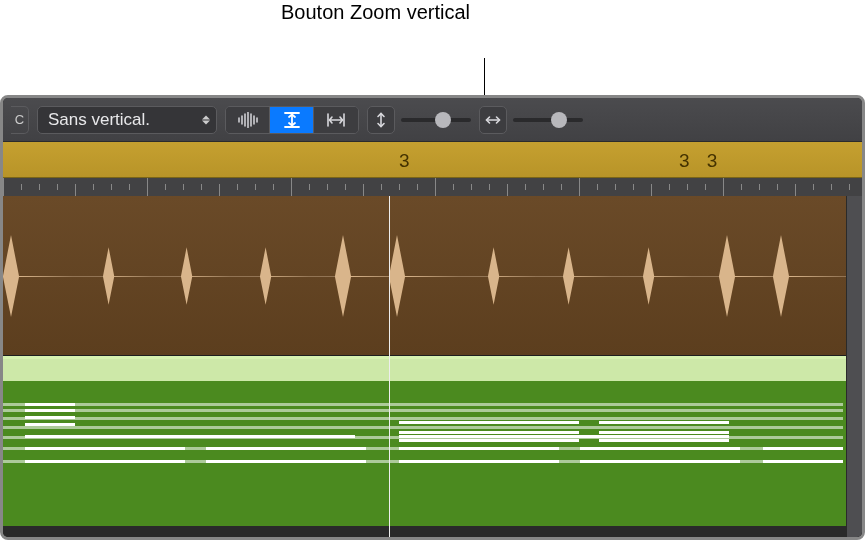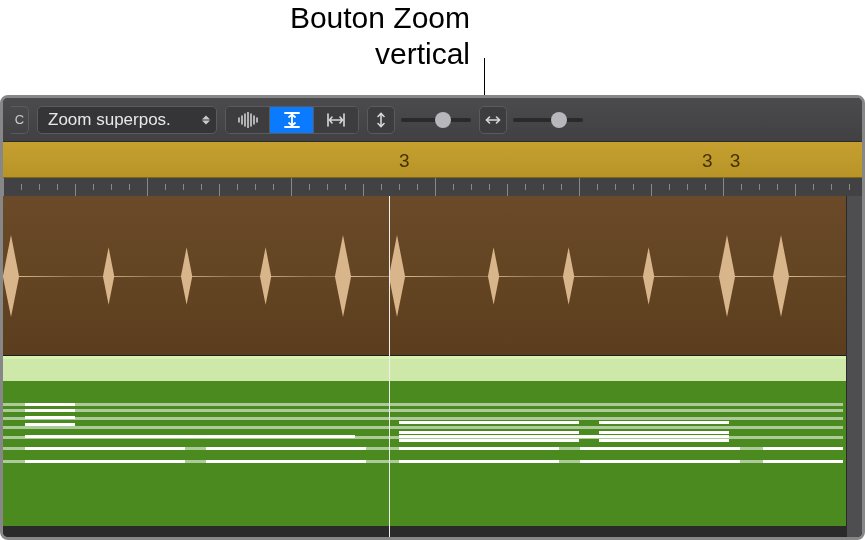--- a/index.html
+++ b/index.html
@@ -16,21 +16,21 @@
       left: 0;
       width: 865px;
       height: 95px;
     }
     .callout-text {
       position: absolute;
       top: 0;
       left: 190px;
       width: 280px;
       text-align: right;
-      font-size: 30px;
+      font-size: 20px;
       color: #000;
       line-height: 1.2;
     }
     .callout-line {
       position: absolute;
       top: 58px;
       left: 484px;
       width: 1px;
       height: 40px;
       background: #000;
@@ -255,21 +255,21 @@
   <div class="callout-line"></div>
 </div>
 
 <div class="editor-frame">
 
   <div class="toolbar">
     <div class="toolbar-left-fragment">
       <span>C</span>
     </div>
     <div class="dropdown">
-      <span>Zoom superpos.</span>
+      <span>Sans vertical.</span>
       <span class="dropdown-arrows">
         <span class="updown-arrow up"></span>
         <span class="updown-arrow down"></span>
       </span>
     </div>
 
     <div class="btn-group">
       <div class="btn">
         <svg width="22" height="16" viewBox="0 0 22 16">
           <g stroke="#d8d8dc" stroke-width="1.5" stroke-linecap="round">
@@ -336,21 +336,21 @@
         <div class="slider-thumb" style="left:65%"></div>
       </div>
     </div>
   </div>
 
   <div class="ruler">
     <div class="ruler-top">
 
     <span class="ruler-mark-label" style="left: 102px; margin-top: 28px;">2 3</span>
         <span class="ruler-mark-label" style="left: 396px;">3</span>
-        <span class="ruler-mark-label" style="left: 699px;">3 3</span>
+        <span class="ruler-mark-label" style="left: 676px;">3 3</span>
       </div>
     <div class="ruler-bottom">
 
     <div class="tick major" style="left: 0px;"></div>
         <div class="tick minor" style="left: 18px;"></div>
         <div class="tick minor" style="left: 36px;"></div>
         <div class="tick minor" style="left: 54px;"></div>
         <div class="tick mid" style="left: 72px;"></div>
         <div class="tick minor" style="left: 90px;"></div>
         <div class="tick minor" style="left: 108px;"></div>

